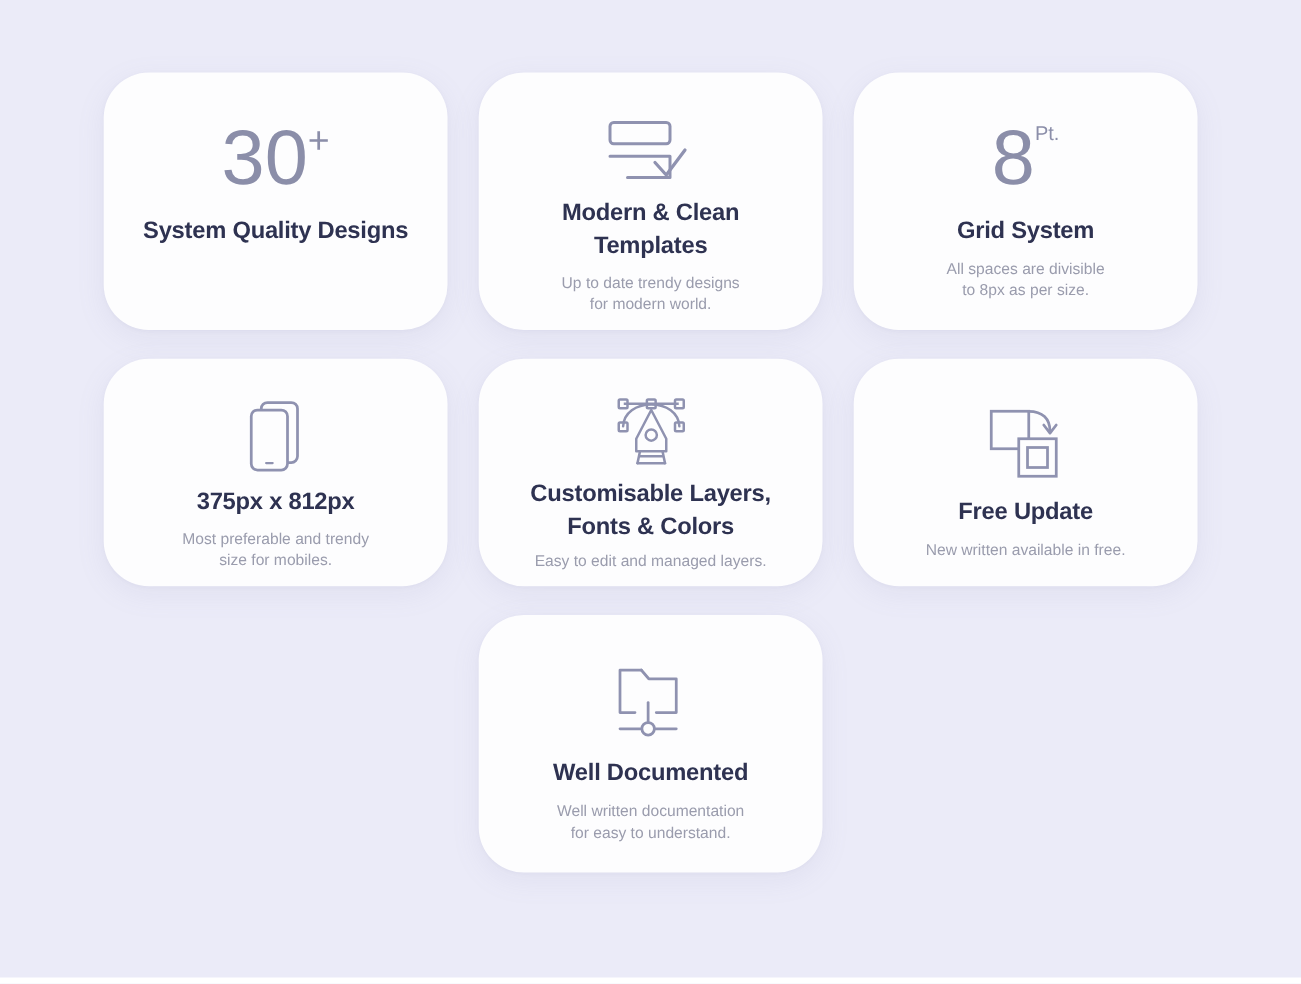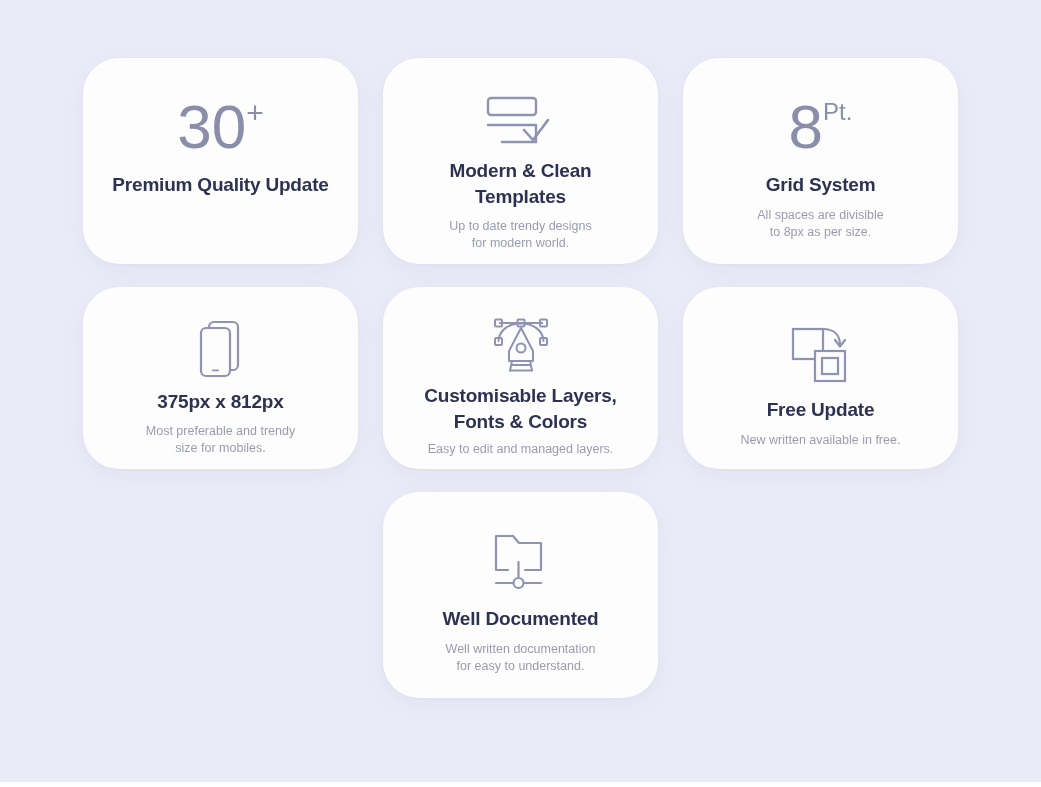--- a/index.html
+++ b/index.html
@@ -86,21 +86,21 @@
     font-size: 62px;
     font-weight: 300;
   }
   .bignum .sup {
     font-size: 30px;
     font-weight: 300;
     line-height: 1;
     margin-top: 2px;
   }
   .bignum .sup-small {
-    font-size: 24px;
+    font-size: 16px;
     font-weight: 400;
     line-height: 1;
     margin-top: 4px;
   }
 
   .icon-svg {
     display: block;
   }
 
   .title {
@@ -130,21 +130,21 @@
 
   <div class="grid">
 
     <div class="card card-r1">
       <div class="visual">
         <div class="bignum">
           <span class="main">30</span>
           <span class="sup">+</span>
         </div>
       </div>
-      <div class="title">Premium Quality Update</div>
+      <div class="title">System Quality Designs</div>
     </div>
 
     <div class="card card-r1">
       <div class="visual">
         <svg class="icon-svg" width="72" height="52" viewBox="0 0 72 52">
           <rect x="3" y="4" width="48" height="17" rx="3" fill="none" stroke="#8f92b0" stroke-width="2.4"></rect>
           <path d="M3 31 h48 v17 h-34" fill="none" stroke="#8f92b0" stroke-width="2.4" stroke-linecap="round" stroke-linejoin="round"></path>
           <path d="M39 36 l9 10 l15 -20" fill="none" stroke="#8f92b0" stroke-width="2.6" stroke-linecap="round" stroke-linejoin="round"></path>
         </svg>
       </div>

